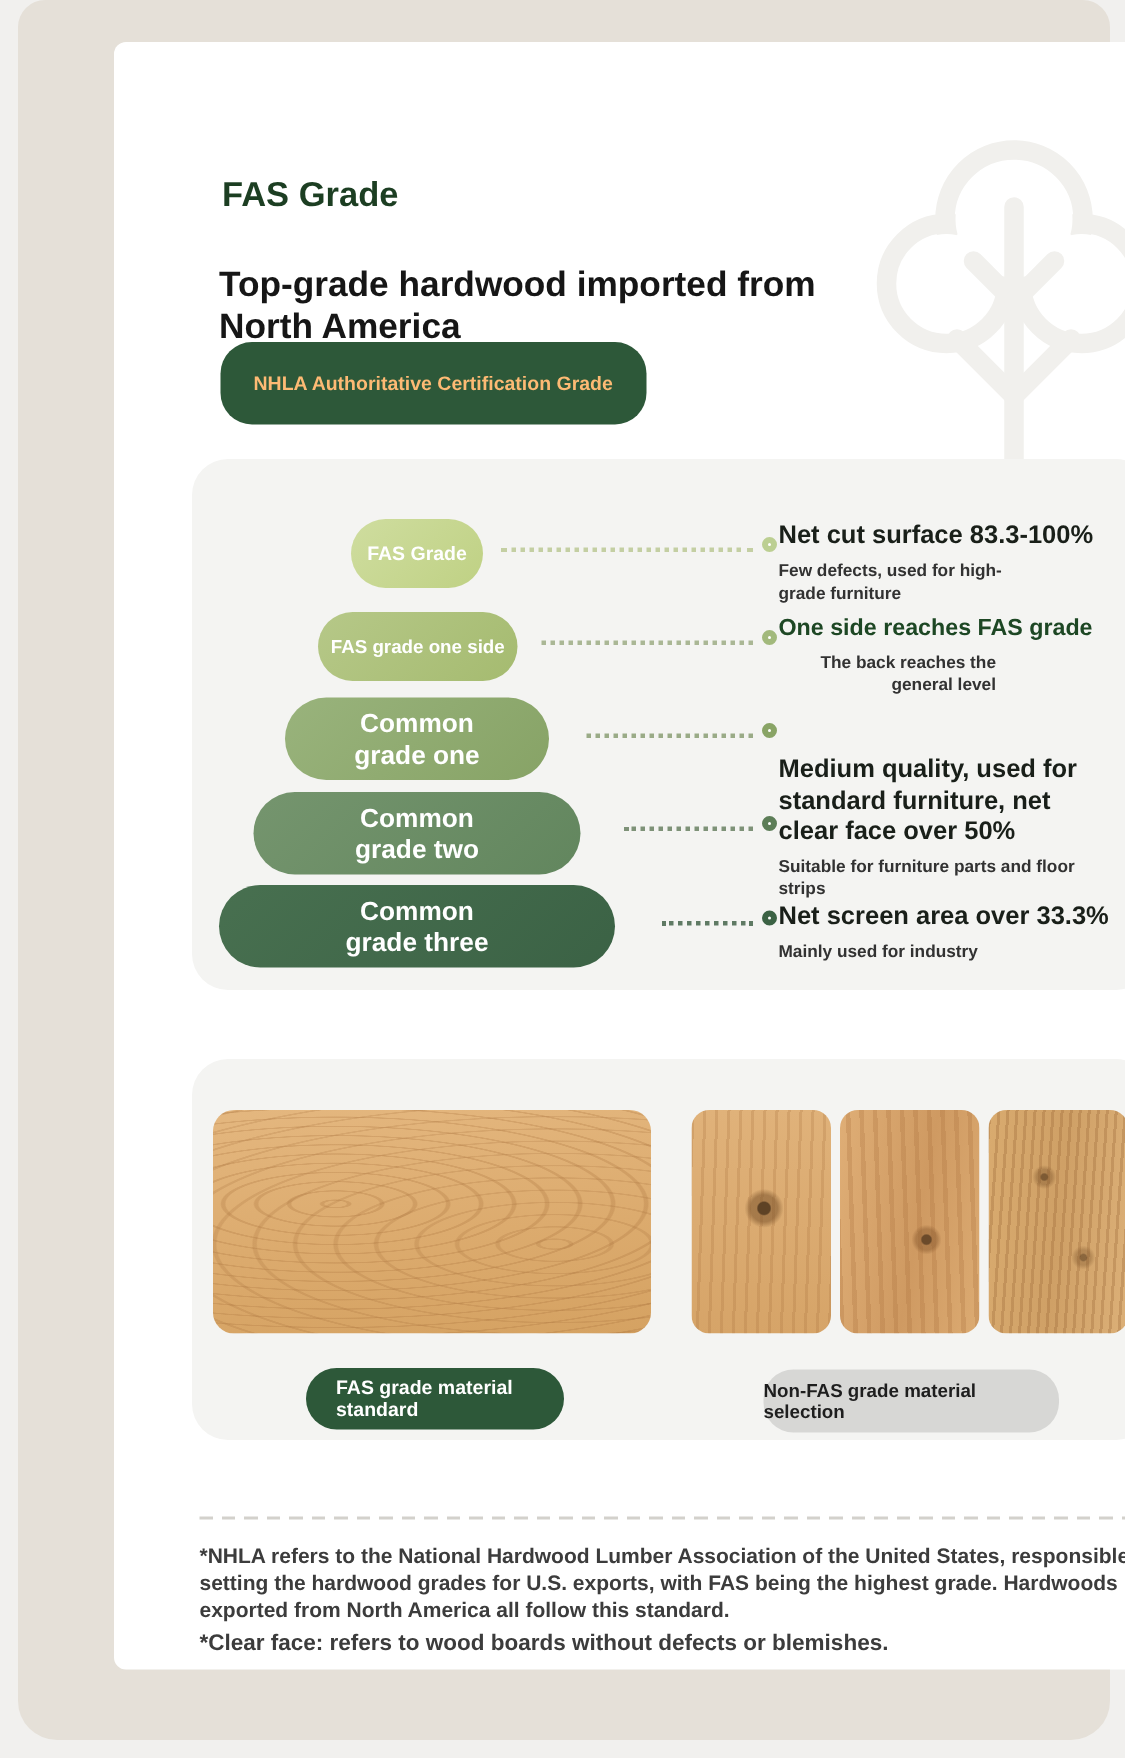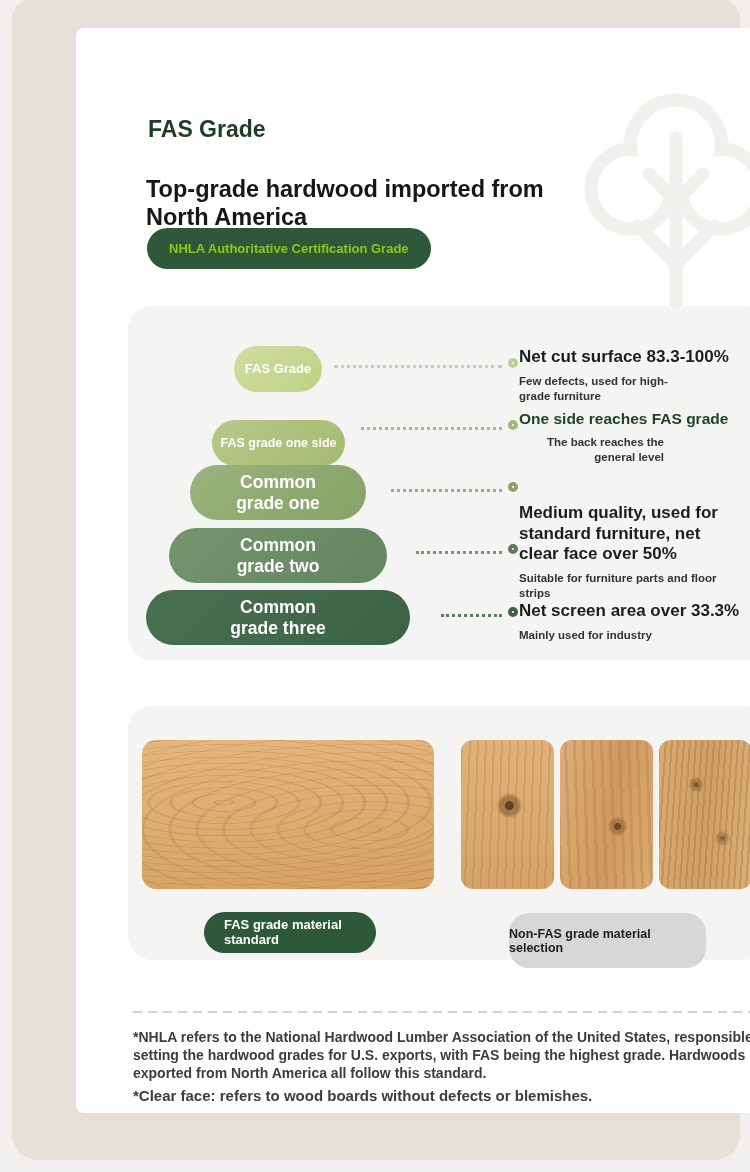--- a/index.html
+++ b/index.html
@@ -5,37 +5,37 @@
   * { margin:0; padding:0; box-sizing:border-box; }
   html,body { background:#f1f0ee; }
   body { font-family:"Liberation Sans", sans-serif; }
   .page { position:relative; width:750px; height:1172px; margin:0 auto; background:#f1f0ee; overflow:hidden; }
   .beige { position:absolute; left:12px; top:0; width:728px; height:1160px; background:#e5e0d8; border-radius:18px 18px 26px 26px; }
   .panel { position:absolute; left:30px; top:28px; width:692px; height:1085px; background:#ffffff; border-radius:8px; overflow:hidden;margin-left:46px; }
 
   
   .title   { position:absolute; left:72px; top:88px; font-size:23px; font-weight:bold; color:#1c3e22; }
   .heading { position:absolute; left:70px; top:148px; width:462px; font-size:23.5px; font-weight:bold; color:#161616; line-height:1.18; }
-  .cert-badge { position:absolute; left:71px; top:200px; height:41px; border-radius:21px;
-    background:#2d5839; color:#84cc16; font-size:13px; font-weight:bold;
+  .cert-badge { position:absolute; left:71px; top:200px; height:55px; border-radius:21px;
+    background:#2d5839; color:#fdba74; font-size:13px; font-weight:bold;
     display:inline-flex; align-items:center; padding:0 22px; z-index:2; }
   .tree { position:absolute; left:500px; top:58px; width:200px; height:222px; z-index:0; }
 
   
   .card { position:absolute; left:52px; width:640px; background:#f4f4f2; border-radius:24px; z-index:1; }
   .card-diagram { top:278px; height:354px; }
   .card-materials { top:678px; height:254px; }
 
   
   .drow { position:absolute; inset:0; }
   .pill { position:absolute; border-radius:999px; color:#fff; font-weight:bold;
     display:flex; align-items:center; justify-content:center; text-align:center;
     white-space:pre-line; line-height:1.18; }
   .r1 .pill{ left:106px; top:40px;  width:88px;  height:46px; font-size:13px;   background:linear-gradient(135deg,#cfdd9f,#bfd184); }
-  .r2 .pill{ left:84px;  top:114px; width:133px; height:46px; font-size:12.5px; background:linear-gradient(135deg,#b6c888,#a5bb70); }
+  .r2 .pill{ left:84px;  top:102px; width:133px; height:46px; font-size:12.5px; background:linear-gradient(135deg,#b6c888,#a5bb70); }
   .r3 .pill{ left:62px;  top:159px; width:176px; height:55px; font-size:17.5px; background:linear-gradient(135deg,#99b37c,#87a366); }
   .r4 .pill{ left:41px;  top:222px; width:218px; height:55px; font-size:17.5px; background:linear-gradient(135deg,#75956e,#62865e); }
   .r5 .pill{ left:18px;  top:284px; width:264px; height:55px; font-size:17.5px; background:linear-gradient(135deg,#487050,#3b6245); }
 
   .dots { position:absolute; height:0; border-top:3px dotted; }
   .r1 .dots{ left:206px; top:59px;  width:168px; border-color:#c4cfa3; }
   .r2 .dots{ left:233px; top:121px; width:141px; border-color:#aab795; }
   .r3 .dots{ left:263px; top:183px; width:111px; border-color:#9aab87; }
   .r4 .dots{ left:288px; top:245px; width:86px;  border-color:#7e9278; }
   .r5 .dots{ left:313px; top:308px; width:61px;  border-color:#5f7a64; }
@@ -78,21 +78,21 @@
       linear-gradient(100deg,#dfae76,#cf9a62 55%,#dcab72); }
   .plank-3 { left:531px;
     background:
       radial-gradient(circle at 40% 30%, rgba(90,60,30,.7) 0 2px, rgba(120,80,40,.4) 3px 5px, rgba(120,80,40,0) 8px),
       radial-gradient(circle at 68% 66%, rgba(90,60,30,.6) 0 2px, rgba(120,80,40,.35) 3px 5px, rgba(120,80,40,0) 8px),
       repeating-linear-gradient(94deg, rgba(150,98,50,.3) 0 2px, rgba(150,98,50,0) 2px 6px),
       linear-gradient(95deg,#d9ab6f,#cfa066 50%,#dcb078); }
   .fas-badge { position:absolute; left:76px; top:206px; width:172px; height:41px; border-radius:21px;
     background:#2d5839; color:#fff; font-weight:bold; font-size:13px;
     display:flex; align-items:center; padding-left:20px; line-height:1.15; }
-  .nonfas-badge { position:absolute; left:381px; top:207px; width:197px; height:55px; border-radius:20px;
+  .nonfas-badge { position:absolute; left:381px; top:207px; width:197px; height:42px; border-radius:20px;
     background:#d7d7d5; color:#1e1e1e; font-weight:bold; font-size:12.5px;
     display:flex; align-items:center; justify-content:center; }
 
   
   .divider { position:absolute; left:57px; top:983px; width:621px; height:2px;
     background:repeating-linear-gradient(90deg,#d3d1cc 0 9px, transparent 9px 15px); }
   .fn1 { position:absolute; left:57px; top:1001px; width:652px; font-size:14px; font-weight:bold; color:#3c3c3c; line-height:1.28; }
   .fn2 { position:absolute; left:57px; top:1059px; width:640px; font-size:15px; font-weight:bold; color:#3c3c3c; }
 </style>
 </head>

